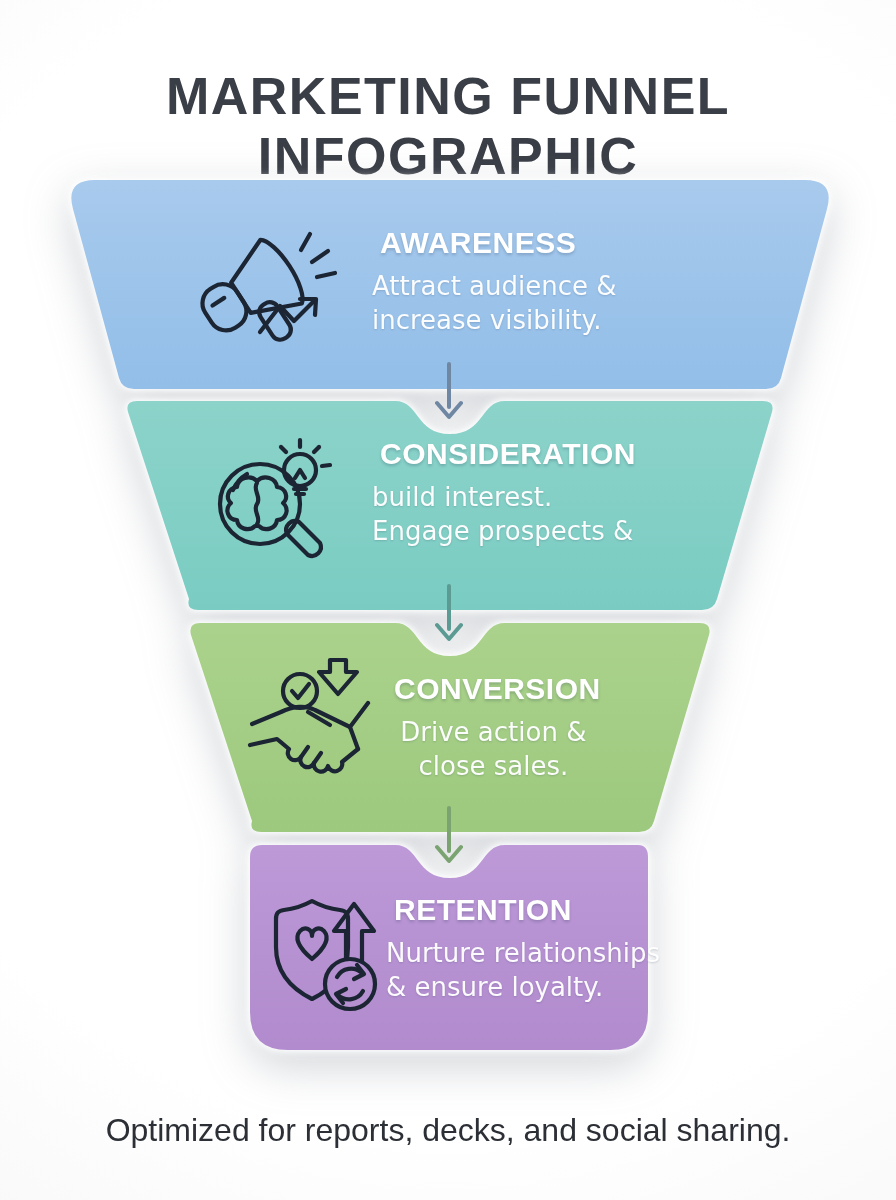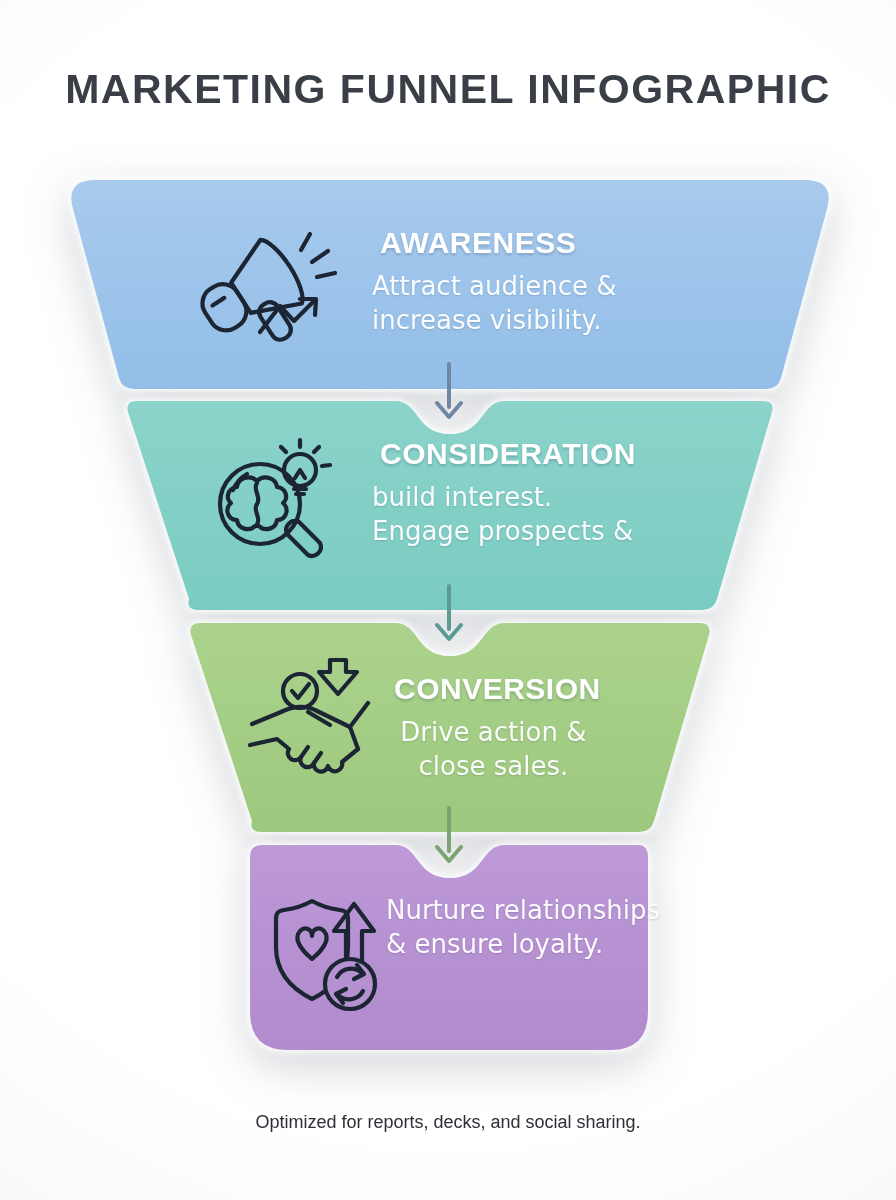--- a/index.html
+++ b/index.html
@@ -4,25 +4,25 @@
 <style>
   html,body{margin:0;padding:0;}
   body{font-family:"Liberation Sans", sans-serif;}
   .canvas{
     position:relative;width:896px;height:1200px;overflow:hidden;
     background:
       radial-gradient(130% 95% at 50% 45%, #ffffff 52%, #f6f6f7 80%, #e9e9ec 100%);
   }
   .page-title{
     position:absolute;top:66px;left:0;width:100%;text-align:center;
-    font-size:41px;font-weight:700;letter-spacing:1.5px;color:#3a3e46;
+    font-size:52px;font-weight:700;letter-spacing:1.5px;color:#3a3e46;
   }
   .page-footer{
     position:absolute;top:1112px;left:0;width:100%;text-align:center;
-    font-size:18px;font-weight:400;color:#2c3036;
+    font-size:32px;font-weight:400;color:#2c3036;
   }
   .funnel-svg{position:absolute;left:0;top:0;}
   .funnel-g{filter:drop-shadow(0 14px 22px rgba(105,115,130,.30));}
   .sec{filter:drop-shadow(0 0 3px #ffffff) drop-shadow(0 0 5px rgba(255,255,255,.9));}
   .icon{fill:none;stroke-width:4.2px;stroke-linecap:round;stroke-linejoin:round;}
   .stage-arrow{fill:none;stroke-width:4px;stroke-linecap:round;stroke-linejoin:round;}
   .tb{position:absolute;color:#ffffff;}
   .h{
     font-family:Liberation Sans, sans-serif;
     font-size:30px;font-weight:700;letter-spacing:.5px;margin:0 0 9px 8px;
@@ -150,19 +150,20 @@
     <div class="d">Engage prospects &amp;</div>
   </div>
 
   <div class="tb" style="left:386px;top:672px;text-align:center;">
     <div class="h">CONVERSION</div>
     <div class="d">Drive action &amp;</div>
     <div class="d">close sales.</div>
   </div>
 
   <div class="tb" style="left:386px;top:893px;">
+    <div class="h">RETENTION</div>
     <div class="d">Nurture relationships</div>
     <div class="d">&amp; ensure loyalty.</div>
   </div>
 
   <div class="page-footer">Optimized for reports, decks, and social sharing.</div>
 
 </div>
 
 </body></html>

